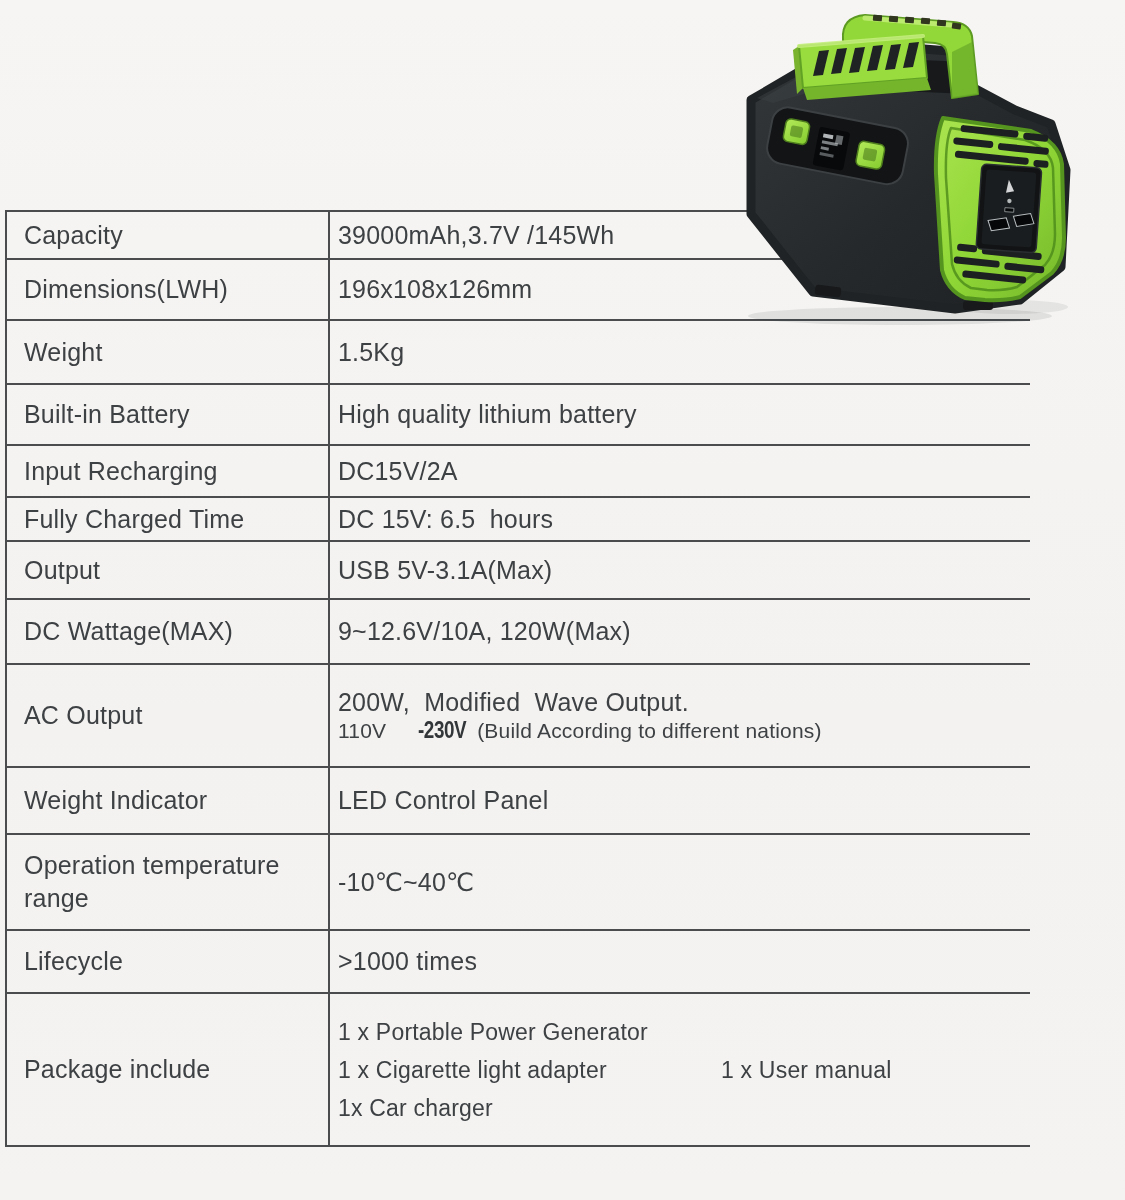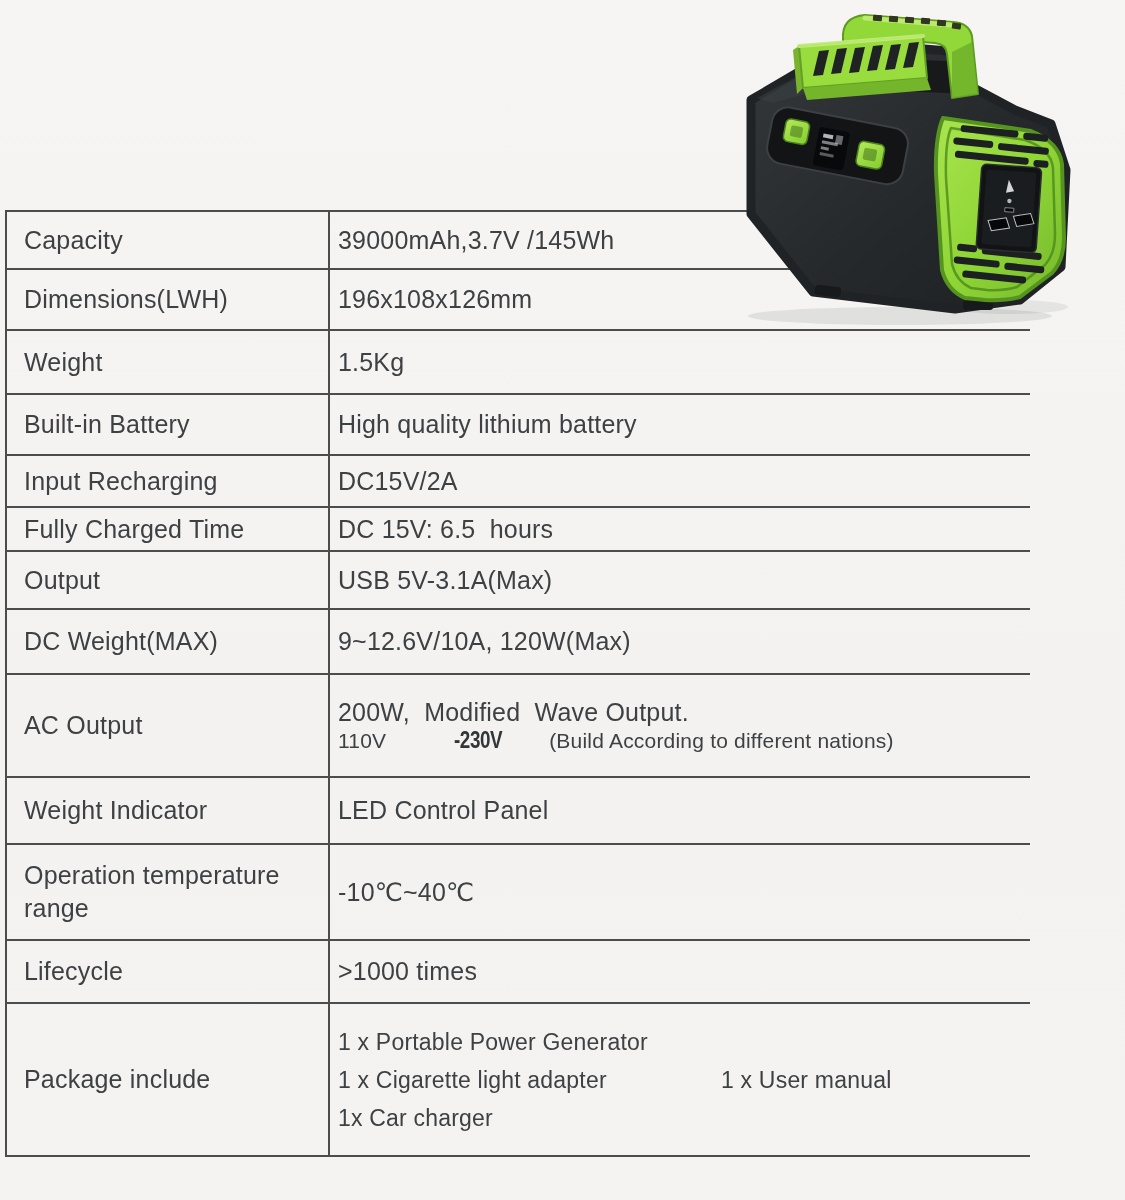--- a/index.html
+++ b/index.html
@@ -24,26 +24,26 @@
   .row{display:flex;box-sizing:border-box;border-bottom:2px solid var(--ln);}
   .lab{
     width:323px;box-sizing:border-box;border-right:2px solid var(--ln);
     display:flex;align-items:center;padding-left:17px;
     font-size:25px;line-height:33px;letter-spacing:.2px;
   }
   .val{
     flex:1;display:flex;flex-direction:column;justify-content:center;
     padding-left:8px;font-size:25px;letter-spacing:.2px;white-space:pre-wrap;
   }
-  .h1{height:58px}.h2{height:61px}.h3{height:64px}.h4{height:61px}
+  .h1{height:48px}.h2{height:61px}.h3{height:64px}.h4{height:61px}
   .h5{height:52px}.h6{height:44px}.h7{height:58px}.h8{height:65px}
   .h-ac{height:103px}.h-pi{height:67px}.h-ot{height:96px}.h-lc{height:63px}.h-pk{height:153px}
 
   .ac-line1{font-size:25px;margin-bottom:0;white-space:pre-wrap;}
-  .ac-line2{display:flex;align-items:baseline;font-size:21px;gap:36px;}
+  .ac-line2{display:flex;align-items:baseline;font-size:21px;}
   .v230{
     display:inline-block;font-weight:bold;font-size:23px;letter-spacing:-.5px;
     transform:scaleX(.82);transform-origin:left bottom;margin-left:32px;color:#333639;
   }
   .ac-note{font-size:21px;margin-left:0px;}
 
   .pk-line{display:flex;font-size:23px;line-height:38px;white-space:pre-wrap;}
   .pk-left{width:402px;}
   .pk-left2{width:383px;}
 </style>
@@ -76,21 +76,21 @@
     </div>
     <div class="row h6">
       <div class="lab">Fully Charged Time</div>
       <div class="val">DC 15V: 6.5  hours</div>
     </div>
     <div class="row h7">
       <div class="lab">Output</div>
       <div class="val">USB 5V-3.1A(Max)</div>
     </div>
     <div class="row h8">
-      <div class="lab">DC Weight(MAX)</div>
+      <div class="lab">DC Wattage(MAX)</div>
       <div class="val">9~12.6V/10A, 120W(Max)</div>
     </div>
 
     <div class="row h-ac">
       <div class="lab">AC Output</div>
       <div class="val">
         <div class="ac-line1">200W,  Modified  Wave Output.</div>
         <div class="ac-line2">
           <span>110V</span>
           <span class="v230">-230V</span>

